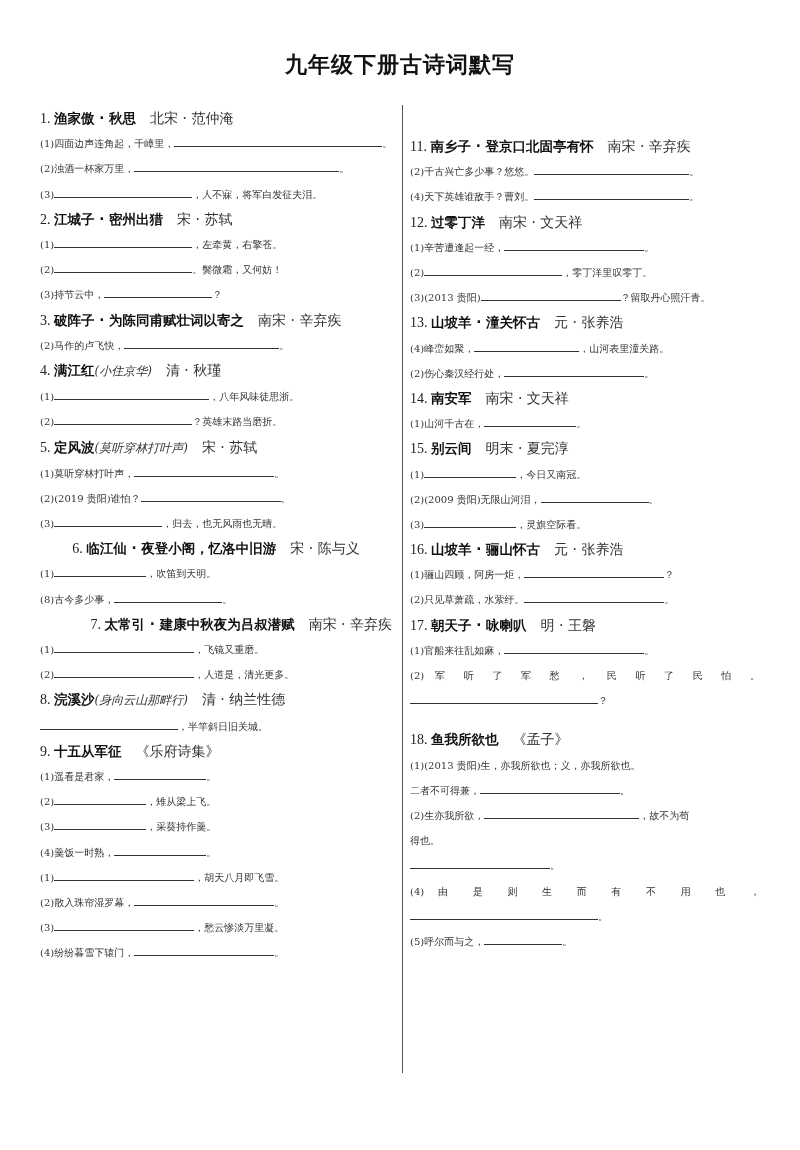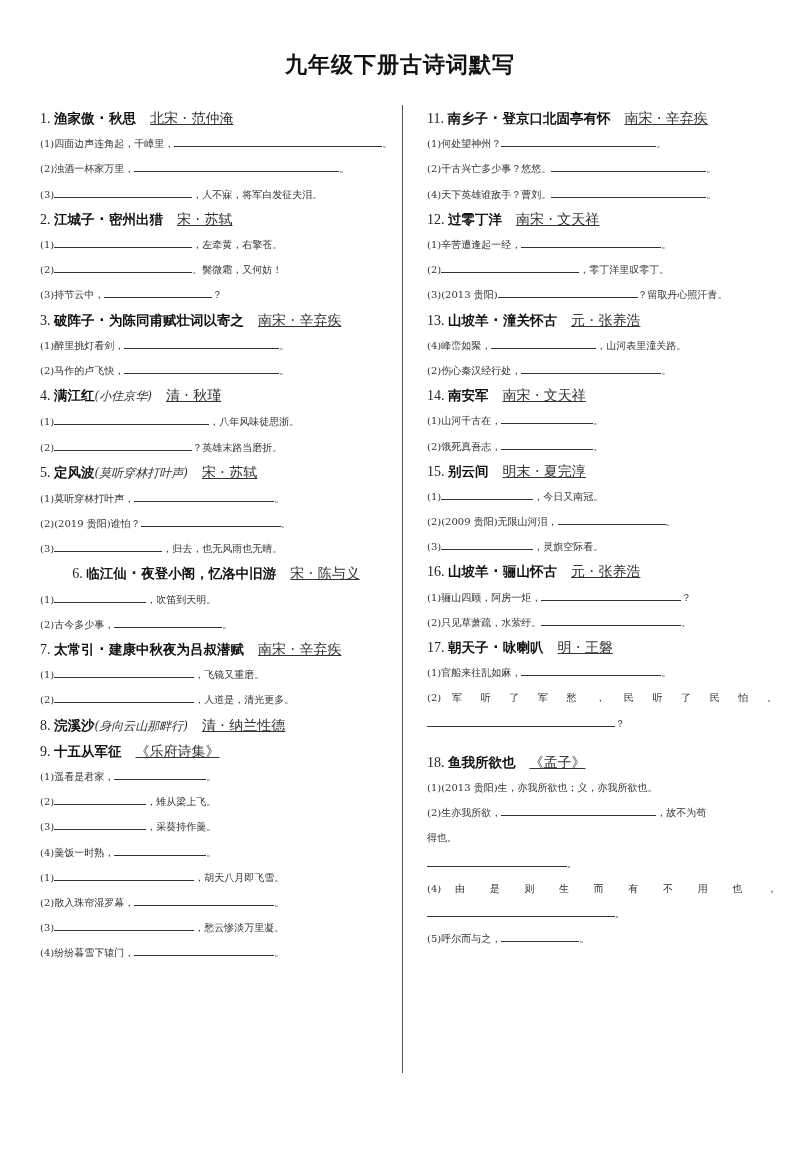--- a/index.html
+++ b/index.html
@@ -4,28 +4,28 @@
 <style>
   html, body { margin:0; padding:0; background:#ffffff; }
   body { width:800px; height:1150px; position:relative; overflow:hidden;
          font-family:"DejaVu Serif","Liberation Serif",serif; color:#222; }
   .title { position:absolute; top:50px; left:0; width:800px; text-align:center;
            font-family:"DejaVu Sans","Liberation Sans",sans-serif; font-weight:bold;
            font-size:22px; color:#111; letter-spacing:1px; }
   .divider { position:absolute; left:402px; top:105px; width:1px; height:968px; background:#555; }
   .col { position:absolute; top:106px; }
   .col.left { left:40px; width:352px; }
-  .col.right { left:427px; width:350px; }
+  .col.right { left:410px; width:350px;margin-top:28px; }
   .line { font-size:10px; line-height:25.2px; height:25.2px; white-space:nowrap; color:#333; }
   .line.wrap { white-space:normal; height:auto; }
   .head { font-size:14px; line-height:25.2px; color:#222; }
   .head .num { font-family:"Liberation Serif",serif; font-size:14px; }
   .head .name { font-family:"DejaVu Sans","Liberation Sans",sans-serif; font-weight:bold; font-size:13.5px; color:#111; }
   .head .sub { font-size:12px; font-style:italic; color:#333; }
-  .head .author { margin-left:14px; color:#333;text-decoration:underline; }
+  .head .author { margin-left:14px; color:#333; }
   .blank { display:inline-block; border-bottom:1px solid #333; height:14px; vertical-align:baseline; }
   .gap { height:14px; }
   .just { text-align:justify; text-align-last:justify; }
 </style>
 </head>
 <body>
 
 <div class="title">九年级下册古诗词默写</div>
 <div class="divider"></div>
 
@@ -37,83 +37,81 @@
       <div class="line"><span>(3)</span><span class="blank" style="width: 138px;"></span><span>，人不寐，将军白发征夫泪。</span></div>
     </div>
     <div class="section">
       <div class="head"><span class="num">2. </span><span class="name">江城子 · 密州出猎</span><span class="author">宋 · 苏轼</span></div>
       <div class="line"><span>(1)</span><span class="blank" style="width: 138px;"></span><span>，左牵黄，右擎苍。</span></div>
       <div class="line"><span>(2)</span><span class="blank" style="width: 138px;"></span><span>。鬓微霜，又何妨！</span></div>
       <div class="line"><span>(3)持节云中，</span><span class="blank" style="width: 108px;"></span><span>？</span></div>
     </div>
     <div class="section">
       <div class="head" style="white-space: normal;"><span class="num">3. </span><span class="name">破阵子 · 为陈同甫赋壮词以寄之</span><span class="author">南宋 · 辛弃疾</span></div>
-      <div class="line"><span>(1)醉里挑灯看剑，</span><span class="blank" style="width: 155px;"></span><span>。</span></div>
       <div class="line"><span>(2)马作的卢飞快，</span><span class="blank" style="width: 155px;"></span><span>。</span></div>
     </div>
     <div class="section">
       <div class="head"><span class="num">4. </span><span class="name">满江红</span><span class="sub">(小住京华)</span><span class="author">清 · 秋瑾</span></div>
       <div class="line"><span>(1)</span><span class="blank" style="width: 155px;"></span><span>，八年风味徒思浙。</span></div>
       <div class="line"><span>(2)</span><span class="blank" style="width: 138px;"></span><span>？英雄末路当磨折。</span></div>
     </div>
     <div class="section">
       <div class="head"><span class="num">5. </span><span class="name">定风波</span><span class="sub">(莫听穿林打叶声)</span><span class="author">宋 · 苏轼</span></div>
       <div class="line"><span>(1)莫听穿林打叶声，</span><span class="blank" style="width: 140px;"></span><span>。</span></div>
       <div class="line"><span>(2)(2019 贵阳)谁怕？</span><span class="blank" style="width: 140px;"></span><span>。</span></div>
       <div class="line"><span>(3)</span><span class="blank" style="width: 108px;"></span><span>，归去，也无风雨也无晴。</span></div>
     </div>
     <div class="section">
       <div class="head" style="white-space: normal; text-align: center;"><span class="num">6. </span><span class="name">临江仙 · 夜登小阁，忆洛中旧游</span><span class="author">宋 · 陈与义</span></div>
       <div class="line"><span>(1)</span><span class="blank" style="width: 92px;"></span><span>，吹笛到天明。</span></div>
-      <div class="line"><span>(2)古今多少事，</span><span class="blank" style="width: 108px;"></span><span>。</span></div>
+      <div class="line"><span>(8)古今多少事，</span><span class="blank" style="width: 108px;"></span><span>。</span></div>
     </div>
     <div class="section">
-      <div class="head" style="white-space: normal;"><span class="num">7. </span><span class="name">太常引 · 建康中秋夜为吕叔潜赋</span><span class="author">南宋 · 辛弃疾</span></div>
+      <div class="head" style="white-space: normal; text-align: right;"><span class="num">7. </span><span class="name">太常引 · 建康中秋夜为吕叔潜赋</span><span class="author">南宋 · 辛弃疾</span></div>
       <div class="line"><span>(1)</span><span class="blank" style="width: 140px;"></span><span>，飞镜又重磨。</span></div>
       <div class="line"><span>(2)</span><span class="blank" style="width: 140px;"></span><span>，人道是，清光更多。</span></div>
     </div>
     <div class="section">
       <div class="head"><span class="num">8. </span><span class="name">浣溪沙</span><span class="sub">(身向云山那畔行)</span><span class="author">清 · 纳兰性德</span></div>
+      <div class="line"><span class="blank" style="width: 138px;"></span><span>，半竿斜日旧关城。</span></div>
     </div>
     <div class="section">
       <div class="head"><span class="num">9. </span><span class="name">十五从军征</span><span class="author">《乐府诗集》</span></div>
       <div class="line"><span>(1)遥看是君家，</span><span class="blank" style="width: 92px;"></span><span>。</span></div>
       <div class="line"><span>(2)</span><span class="blank" style="width: 92px;"></span><span>，雉从梁上飞。</span></div>
       <div class="line"><span>(3)</span><span class="blank" style="width: 92px;"></span><span>，采葵持作羹。</span></div>
       <div class="line"><span>(4)羹饭一时熟，</span><span class="blank" style="width: 92px;"></span><span>。</span></div>
     </div>
     <div class="section">
       <div class="line"><span>(1)</span><span class="blank" style="width: 140px;"></span><span>，胡天八月即飞雪。</span></div>
       <div class="line"><span>(2)散入珠帘湿罗幕，</span><span class="blank" style="width: 140px;"></span><span>。</span></div>
       <div class="line"><span>(3)</span><span class="blank" style="width: 140px;"></span><span>，愁云惨淡万里凝。</span></div>
       <div class="line"><span>(4)纷纷暮雪下辕门，</span><span class="blank" style="width: 140px;"></span><span>。</span></div>
     </div>
   </div>
 <div class="col right" id="col-right">
     <div class="section">
       <div class="head" style="white-space: normal;"><span class="num">11. </span><span class="name">南乡子 · 登京口北固亭有怀</span><span class="author">南宋 · 辛弃疾</span></div>
-      <div class="line"><span>(1)何处望神州？</span><span class="blank" style="width: 155px;"></span><span>。</span></div>
       <div class="line"><span>(2)千古兴亡多少事？悠悠。</span><span class="blank" style="width: 155px;"></span><span>。</span></div>
       <div class="line"><span>(4)天下英雄谁敌手？曹刘。</span><span class="blank" style="width: 155px;"></span><span>。</span></div>
     </div>
     <div class="section">
       <div class="head"><span class="num">12. </span><span class="name">过零丁洋</span><span class="author">南宋 · 文天祥</span></div>
       <div class="line"><span>(1)辛苦遭逢起一经，</span><span class="blank" style="width: 140px;"></span><span>。</span></div>
       <div class="line"><span>(2)</span><span class="blank" style="width: 138px;"></span><span>，零丁洋里叹零丁。</span></div>
       <div class="line wrap"><span>(3)(2013 贵阳)</span><span class="blank" style="width: 140px;"></span><span>？留取丹心照汗青。</span></div>
     </div>
     <div class="section">
       <div class="head"><span class="num">13. </span><span class="name">山坡羊 · 潼关怀古</span><span class="author">元 · 张养浩</span></div>
       <div class="line"><span>(4)峰峦如聚，</span><span class="blank" style="width: 105px;"></span><span>，山河表里潼关路。</span></div>
       <div class="line"><span>(2)伤心秦汉经行处，</span><span class="blank" style="width: 140px;"></span><span>。</span></div>
     </div>
     <div class="section">
       <div class="head"><span class="num">14. </span><span class="name">南安军</span><span class="author">南宋 · 文天祥</span></div>
       <div class="line"><span>(1)山河千古在，</span><span class="blank" style="width: 92px;"></span><span>。</span></div>
-      <div class="line"><span>(2)饿死真吾志，</span><span class="blank" style="width: 92px;"></span><span>。</span></div>
     </div>
     <div class="section">
       <div class="head"><span class="num">15. </span><span class="name">别云间</span><span class="author">明末 · 夏完淳</span></div>
       <div class="line"><span>(1)</span><span class="blank" style="width: 92px;"></span><span>，今日又南冠。</span></div>
       <div class="line"><span>(2)(2009 贵阳)无限山河泪，</span><span class="blank" style="width: 108px;"></span><span>。</span></div>
       <div class="line"><span>(3)</span><span class="blank" style="width: 92px;"></span><span>，灵旗空际看。</span></div>
     </div>
     <div class="section">
       <div class="head"><span class="num">16. </span><span class="name">山坡羊 · 骊山怀古</span><span class="author">元 · 张养浩</span></div>
       <div class="line"><span>(1)骊山四顾，阿房一炬，</span><span class="blank" style="width: 140px;"></span><span>？</span></div>
@@ -122,20 +120,21 @@
     <div class="section">
       <div class="head"><span class="num">17. </span><span class="name">朝天子 · 咏喇叭</span><span class="author">明 · 王磐</span></div>
       <div class="line"><span>(1)官船来往乱如麻，</span><span class="blank" style="width: 140px;"></span><span>。</span></div>
       <div class="line just"><span>(2) 军 听 了 军 愁 ， 民 听 了 民 怕 。</span></div>
       <div class="line"><span class="blank" style="width: 188px;"></span><span>？</span></div>
     </div>
     <div class="gap"></div>
     <div class="section">
       <div class="head"><span class="num">18. </span><span class="name">鱼我所欲也</span><span class="author">《孟子》</span></div>
       <div class="line"><span>(1)(2013 贵阳)生，亦我所欲也；义，亦我所欲也。</span></div>
+      <div class="line"><span>二者不可得兼，</span><span class="blank" style="width: 140px;"></span><span>。</span></div>
       <div class="line"><span>(2)生亦我所欲，</span><span class="blank" style="width: 155px;"></span><span>，故不为苟</span></div>
       <div class="line"><span>得也。</span></div>
       <div class="line"><span class="blank" style="width: 140px;"></span><span>。</span></div>
       <div class="line just"><span>(4)  由  是  则  生  而  有  不  用  也  ，</span></div>
       <div class="line"><span class="blank" style="width: 188px;"></span><span>。</span></div>
       <div class="line"><span>(5)呼尔而与之，</span><span class="blank" style="width: 78px;"></span><span>。</span></div>
     </div>
   </div>
 
 </body></html>

